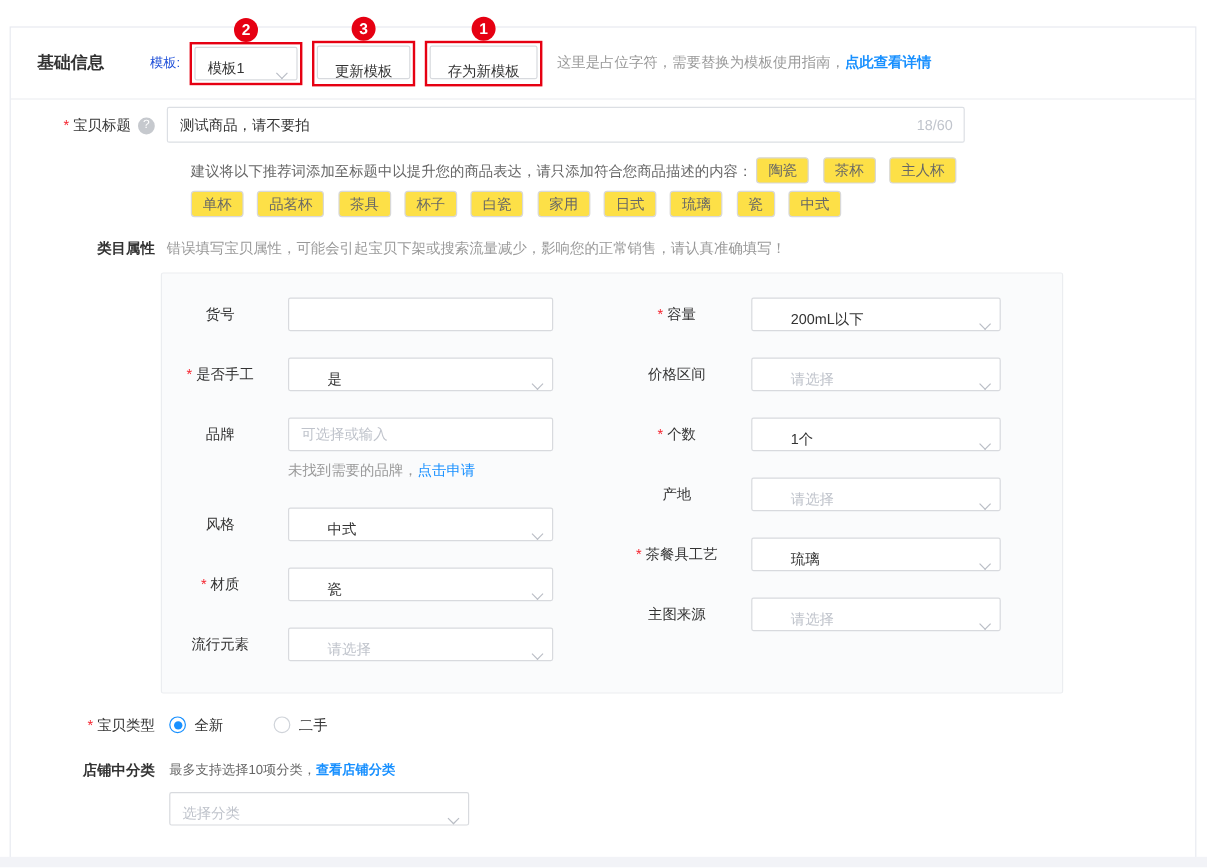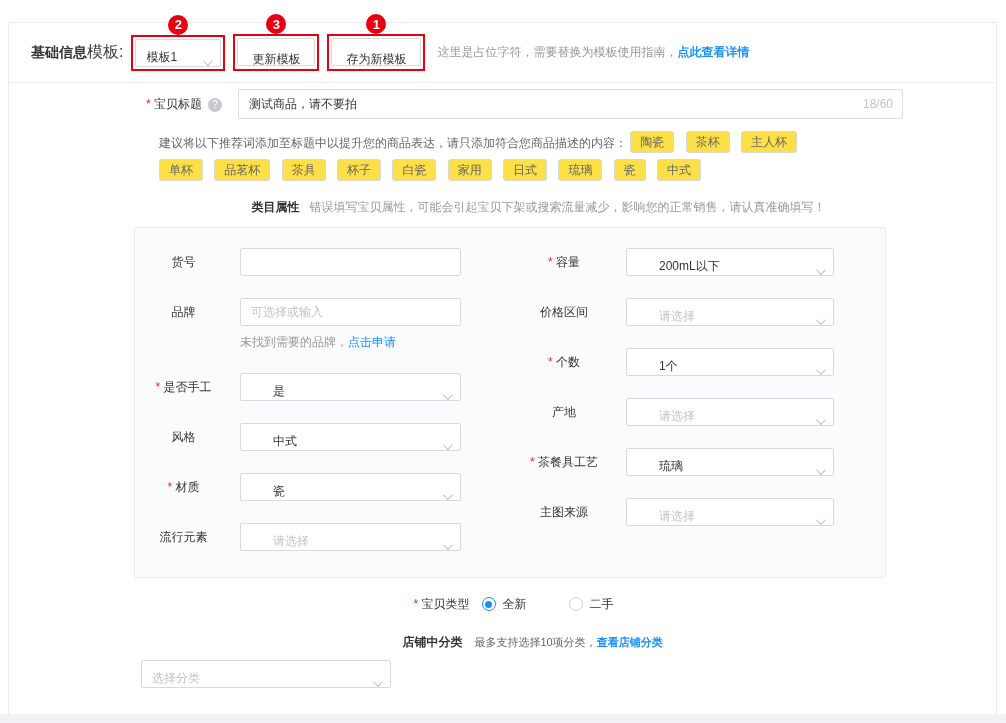--- a/index.html
+++ b/index.html
@@ -3,41 +3,41 @@
 <meta charset="utf-8">
 <style>
   * { box-sizing: border-box; margin: 0; padding: 0; }
   html,body { width:1006px; height:723px; background:#fff; font-family:"Liberation Sans","DejaVu Sans",sans-serif; position:relative; overflow:hidden; }
   .bottom-strip { position:absolute; left:0; top:714px; width:1006px; height:9px; background:#f2f3f7; }
   .card { position:absolute; left:8px; top:22px; width:989px; height:694px; background:#fff; border:1px solid #e8eaf0; }
 
   
   .header { height:60px; border-bottom:1px solid #edeef2; display:flex; align-items:center; padding:0 22px; }
   .hdr-title { font-size:14px; font-weight:bold; color:#333; }
-  .hdr-tpl-label { font-size:16px; color:#404040; }
+  .hdr-tpl-label { font-size:11px; color:#1d4ed8; margin-left:38px; }
   .anno { border:2px solid #e60012; padding:2px; position:relative; margin-left:8px; }
   .badge { position:absolute; top:-22px; left:50%; transform:translateX(-50%); width:20px; height:20px; border-radius:50%; background:#e60012; color:#fff; font-size:13px; font-weight:bold; display:flex; align-items:center; justify-content:center; }
   .select { height:28px; background:#fff; border:1px solid #d8dade; border-radius:2px; display:flex; align-items:flex-end; justify-content:space-between; padding:0 10px; font-size:12px; color:#333; cursor:pointer; }
   .tpl-select { width:86px; }
   .chev { width:7px; height:7px; border-right:1px solid #b9bdc5; border-bottom:1px solid #b9bdc5; transform:rotate(45deg) translateY(-2px); flex-shrink:0; }
   .btn { height:28px; padding:12px 14px; background:#fff; border:1px solid #d8dade; border-radius:2px; font-size:12px; color:#333; cursor:pointer; font-family:inherit; }
   .hdr-note { font-size:12px; color:#999; margin-left:12px; }
   .link { color:#1890ff; cursor:pointer; text-decoration:none; }
   .link.b { font-weight:bold; }
 
   
   .main { padding-top:6px; }
-  .frow { display:flex; align-items:flex-start;justify-content:center; }
+  .frow { display:flex; align-items:flex-start; }
   .flabel { width:120px; text-align:right; font-size:12px; color:#333; flex-shrink:0; line-height:30px; }
   .flabel.bold { font-weight:bold; }
   .required::before { content:"* "; color:#f5222d; }
   .help { display:inline-flex; width:14px; height:14px; border-radius:50%; background:#c6c9ce; color:#fff; font-size:10px; align-items:center; justify-content:center; vertical-align:middle; }
   .flabel .help { margin-left:6px; }
 
-  .title-wrap { position:relative; margin-left:16px;border-radius:12px; }
+  .title-wrap { position:relative; margin-left:10px;border-radius:12px; }
   .title-input { width:665px; height:30px; border:1px solid #dcdfe4; border-radius:2px; padding:0 48px 0 10px; font-size:12px; color:#333; font-family:inherit; }
   .counter { position:absolute; right:10px; top:8px; font-size:12px; color:#c0c4cc; }
 
   .suggest { margin:10px 0 0 150px; width:692px; font-size:12px; color:#666; line-height:28px; }
   .tag { display:inline-block; height:22px; line-height:20px; padding:0 9px; border:1px solid #d8d8d8; border-radius:3px; background:#fde047; color:#666; margin:0 8px 4px 0; vertical-align:middle; cursor:pointer; }
 
   .cat-row { margin-top:12px; align-items:center; }
   .cat-warning { font-size:12px; color:#999; margin-left:10px; line-height:20px; }
 
   
@@ -136,35 +136,35 @@
 
         <div class="prow">
           <div class="prow-main">
             <div class="plabel">货号</div>
             <input class="txt pctrl" style="">
           </div>
         </div>
 
         <div class="prow">
           <div class="prow-main">
+            <div class="plabel required">是否手工</div>
+            <div class="select pctrl">
+              <span>是</span>
+              <span class="chev"></span>
+            </div>
+          </div>
+        </div>
+
+        <div class="prow">
+          <div class="prow-main">
             <div class="plabel">品牌</div>
             <input class="txt pctrl" placeholder="可选择或输入" style="">
           </div>
           <div class="helper">
             <span>未找到需要的品牌，</span><a class="link">点击申请</a>
-          </div>
-        </div>
-
-        <div class="prow">
-          <div class="prow-main">
-            <div class="plabel required">是否手工</div>
-            <div class="select pctrl">
-              <span>是</span>
-              <span class="chev"></span>
-            </div>
           </div>
         </div>
 
         <div class="prow">
           <div class="prow-main">
             <div class="plabel">风格</div>
             <div class="select pctrl">
               <span>中式</span>
               <span class="chev"></span>
             </div>

